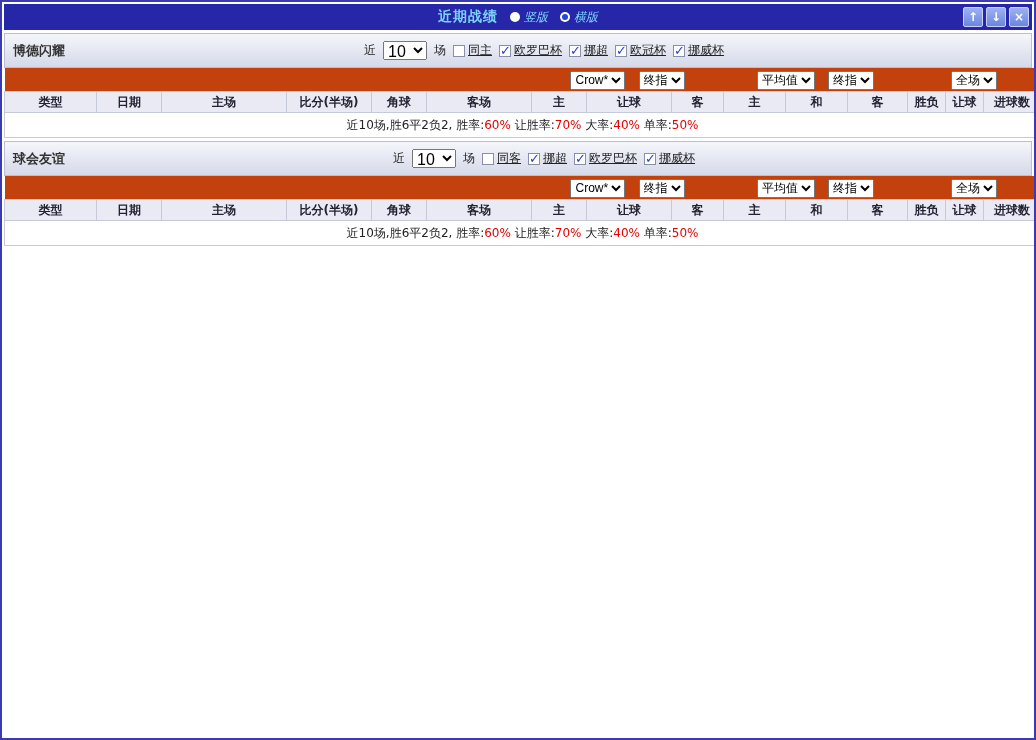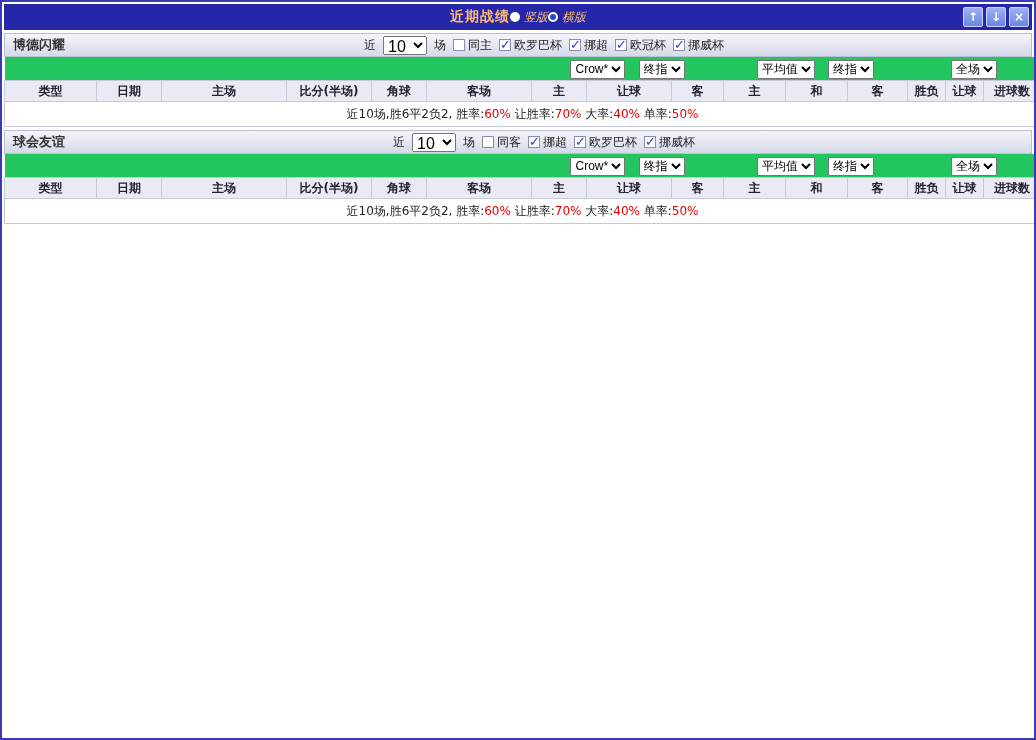--- a/index.html
+++ b/index.html
@@ -1,40 +1,40 @@
 <!DOCTYPE html>
 <html><head>
 <meta charset="utf-8">
 <style>
   html,body{margin:0;padding:0;background:#fff;font-family:"DejaVu Sans","Liberation Sans",sans-serif;}
   .widget{width:1036px;height:740px;box-sizing:border-box;border:2px solid #3a3ab2;background:#fff;padding:2px;overflow:hidden;}
   
   .titlebar{background:#2626a8;height:26px;display:flex;align-items:center;position:relative;}
-  .tb-center{margin:0 auto;display:flex;align-items:center;gap:0;color:#fdba74;font-size:12px;}
+  .tb-center{margin:0 auto;display:flex;align-items:center;gap:12px;color:#7dd3fc;font-size:12px;}
   .tb-title{font-weight:bold;font-size:14px;letter-spacing:1px;}
   .radio-group{display:flex;align-items:center;gap:4px;cursor:pointer;font-style:italic;}
   .radio{width:10px;height:10px;border-radius:50%;background:#fff;position:relative;display:inline-block;}
   .radio.selected::after{content:"";position:absolute;left:2px;top:2px;width:6px;height:6px;border-radius:50%;background:#2148d8;}
   .tb-right{position:absolute;right:3px;top:3px;display:flex;gap:3px;}
   .winbtn{width:20px;height:20px;background:linear-gradient(#9db1f2,#6b86e0);border:1px solid #c9d3fa;color:#fff;
           font-size:12px;font-weight:bold;display:flex;align-items:center;justify-content:center;border-radius:2px;cursor:pointer;box-sizing:border-box;}
   
   .section{margin-top:3px;}
-  .section-header{height:24px;background:linear-gradient(#f5f6fb,#d5d9e9);border:1px solid #b9bed2;display:flex;align-items:center;padding:0 8px;box-sizing:border-box;}
+  .section-header{height:35px;background:linear-gradient(#f5f6fb,#d5d9e9);border:1px solid #b9bed2;display:flex;align-items:center;padding:0 8px;box-sizing:border-box;}
   .team-title{font-weight:bold;font-size:13px;color:#333;}
   .filters{margin:0 auto;display:flex;align-items:center;gap:7px;font-size:12px;color:#222;}
   .filters select{font-size:16px;height:19px;}
   .sel-count{width:44px;}
-  .cb-group{display:flex;align-items:center;cursor:pointer;}
+  .cb-group{display:flex;align-items:center;cursor:pointer;text-decoration:underline;}
   .cb{width:12px;height:12px;background:#fff;border:1px solid #8a8fa8;display:inline-block;position:relative;margin-right:3px;box-sizing:border-box;}
   .cb.checked::after{content:"\2713";position:absolute;left:0;top:-3px;font-size:13px;font-weight:bold;color:#2b3bd0;}
   .comps{display:flex;gap:7px;}
   
   table{width:100%;border-collapse:collapse;table-layout:fixed;}
-  .hA th{background:#22c55e;border:none;height:23px;padding:0;font-weight:normal;}
+  .hA th{background:#c2410c;border:none;height:23px;padding:0;font-weight:normal;}
   .selcell{text-align:center;}
   .selcell select{font-size:12px;height:19px;margin:0 4px;}
   .hB th{background:#e9eaf3;border:1px solid #c6c9d8;height:20px;font-weight:bold;font-size:12px;color:#223;padding:0;white-space:nowrap;overflow:hidden;}
   tfoot td{border:1px solid #c6c9d8;height:22px;text-align:center;font-size:12px;background:#fff;color:#222;}
 </style>
 </head>
 <body>
 
 <div class="widget">
 

